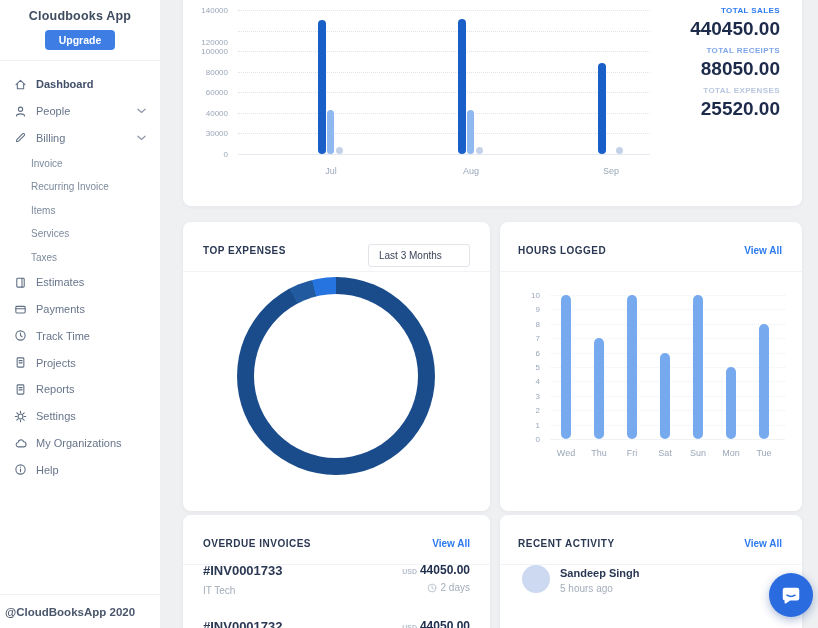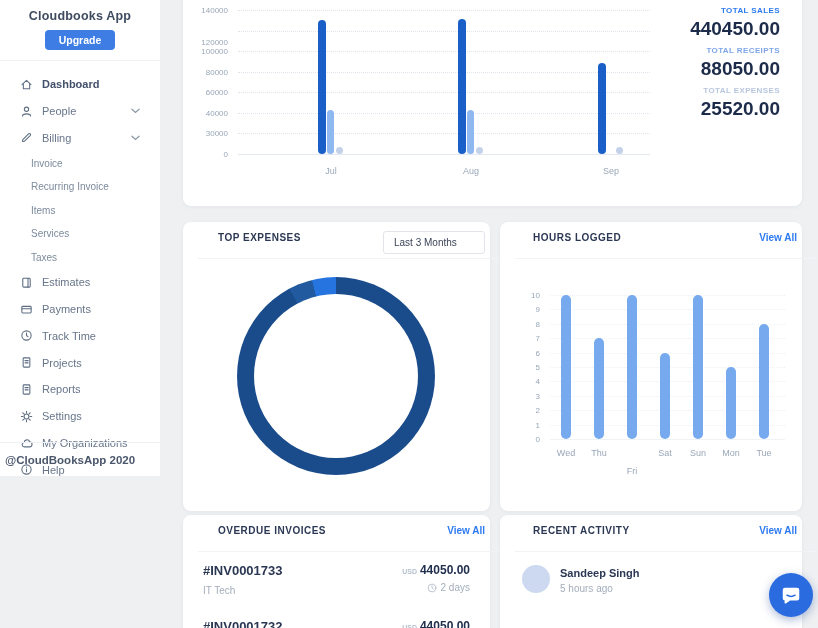--- a/index.html
+++ b/index.html
@@ -1,47 +1,47 @@
 <!DOCTYPE html>
 <html><head>
 <meta charset="utf-8">
 <style>
   * { margin:0; padding:0; box-sizing:border-box; }
   html,body { background:#e9ebee; }
   body { font-family:"Liberation Sans","DejaVu Sans",sans-serif; }
   .app { position:relative; width:818px; height:628px; overflow:hidden; background:#eef0f2; }
 
   
-  .sidebar { position:absolute; left:0; top:0; width:160px; height:476px; background:#ffffff; z-index:2; }
+  .sidebar { position:absolute; left:0; top:0; width:160px; height:628px; background:#ffffff; z-index:2; }
   .app-title { text-align:center; padding-top:9px; font-size:12.5px; font-weight:700; color:#3f4c60; letter-spacing:.2px; }
   .upgrade-btn { display:block; margin:7px auto 0; background:#3e7ee4; color:#fff; border:none; border-radius:4px;
                  font-size:10.5px; font-weight:600; padding:4px 14px; cursor:pointer; font-family:inherit; }
   .side-div { border-top:1px solid #eef1f4; margin-top:10px; }
   .nav { padding-top:10px; }
-  .nav-row { display:flex; align-items:center; height:26.8px; padding:0 20px; cursor:pointer; }
+  .nav-row { display:flex; align-items:center; height:26.8px; padding:0 14px; cursor:pointer; }
   .nav-row .icn { flex:0 0 13px; margin-right:9px; }
   .nav-label { font-size:11px; color:#67758a; font-weight:500; }
   .nav-row.active .nav-label { color:#43506a; font-weight:600; }
   .nav-chev { margin-left:auto; width:9px; height:6px; }
   .nav-chev path { fill:none; stroke:#8a97a8; stroke-width:1.3; stroke-linecap:round; }
   .sub-row { display:flex; align-items:center; height:23.5px; padding:0 14px 0 31px; cursor:pointer; }
   .sub-label { font-size:10px; color:#7d8b9d; }
   .side-footer { position:absolute; left:0; bottom:0; width:100%; }
   .side-footer .line { border-top:1px solid #eef1f4; }
   .copyright { font-size:11.5px; font-weight:600; color:#4a576b; padding:11px 0 10px 5px; }
 
   
   .card { position:absolute; background:#fff; border-radius:8px; box-shadow:0 1px 4px rgba(30,40,60,.05); }
   .card-overview  { left:183px; top:-30px; width:619px; height:236px; }
   .card-expenses  { left:183px; top:222px; width:307px; height:289px; }
   .card-hours     { left:500px; top:222px; width:302px; height:289px; }
   .card-invoices  { left:183px; top:515px; width:307px; height:150px; }
   .card-activity  { left:500px; top:515px; width:302px; height:150px; }
 
-  .card-head { position:absolute; left:0; top:0; width:100%; height:36px;margin-left:15px; }
+  .card-head { position:absolute; left:0; top:13px; width:100%; height:36px; }
   .card-title { position:absolute; left:20px; top:10px; font-size:10px; font-weight:700; color:#2b3854; letter-spacing:.5px; }
   .view-all { position:absolute; right:20px; top:10px; font-size:10px; font-weight:600; color:#2e7bf0; cursor:pointer; text-decoration:none; }
   .head-div { position:absolute; left:0; top:36px; width:100%; border-top:1px solid #f1f3f6; }
   .ytick { position:absolute; right:0; font-size:8px; color:#9aa7b8; text-align:right; transform:translateY(-50%); }
   .gline { position:absolute; border-top:1px dotted #dfe5ec; }
   .gline.zero { border-top:1px solid #e4e9ef; }
   .bar { position:absolute; }
   .xlab { position:absolute; font-size:9px; color:#9aa7b8; transform:translateX(-50%); }
 
   
@@ -273,21 +273,21 @@
         <div class="gline" style="left:50px;top:188.2px;width:235px;opacity:.55"></div>
         <div class="ytick" style="top:202.6px;right:262px;width:30px">1</div>
         <div class="gline" style="left:50px;top:202.6px;width:235px;opacity:.55"></div>
         <div class="ytick" style="top:217px;right:262px;width:30px">0</div>
         <div class="gline zero" style="left:50px;top:217px;width:235px;opacity:.55"></div>
         <div class="bar" style="left:61px;top:73px;width:10px;height:144px;background:#77a9ef;border-radius:5px"></div>
         <div class="xlab" style="left:66px;top:226px">Wed</div>
         <div class="bar" style="left:94px;top:116.2px;width:10px;height:100.8px;background:#77a9ef;border-radius:5px"></div>
         <div class="xlab" style="left:99px;top:226px">Thu</div>
         <div class="bar" style="left:127px;top:73px;width:10px;height:144px;background:#77a9ef;border-radius:5px"></div>
-        <div class="xlab" style="left:132px;top:244px">Fri</div>
+        <div class="xlab" style="left:132px;top:226px">Fri</div>
         <div class="bar" style="left:160px;top:130.6px;width:10px;height:86.4px;background:#77a9ef;border-radius:5px"></div>
         <div class="xlab" style="left:165px;top:226px">Sat</div>
         <div class="bar" style="left:193px;top:73px;width:10px;height:144px;background:#77a9ef;border-radius:5px"></div>
         <div class="xlab" style="left:198px;top:226px">Sun</div>
         <div class="bar" style="left:226px;top:145px;width:10px;height:72px;background:#77a9ef;border-radius:5px"></div>
         <div class="xlab" style="left:231px;top:226px">Mon</div>
         <div class="bar" style="left:259px;top:101.8px;width:10px;height:115.2px;background:#77a9ef;border-radius:5px"></div>
         <div class="xlab" style="left:264px;top:226px">Tue</div>
       </div>
   </section>

